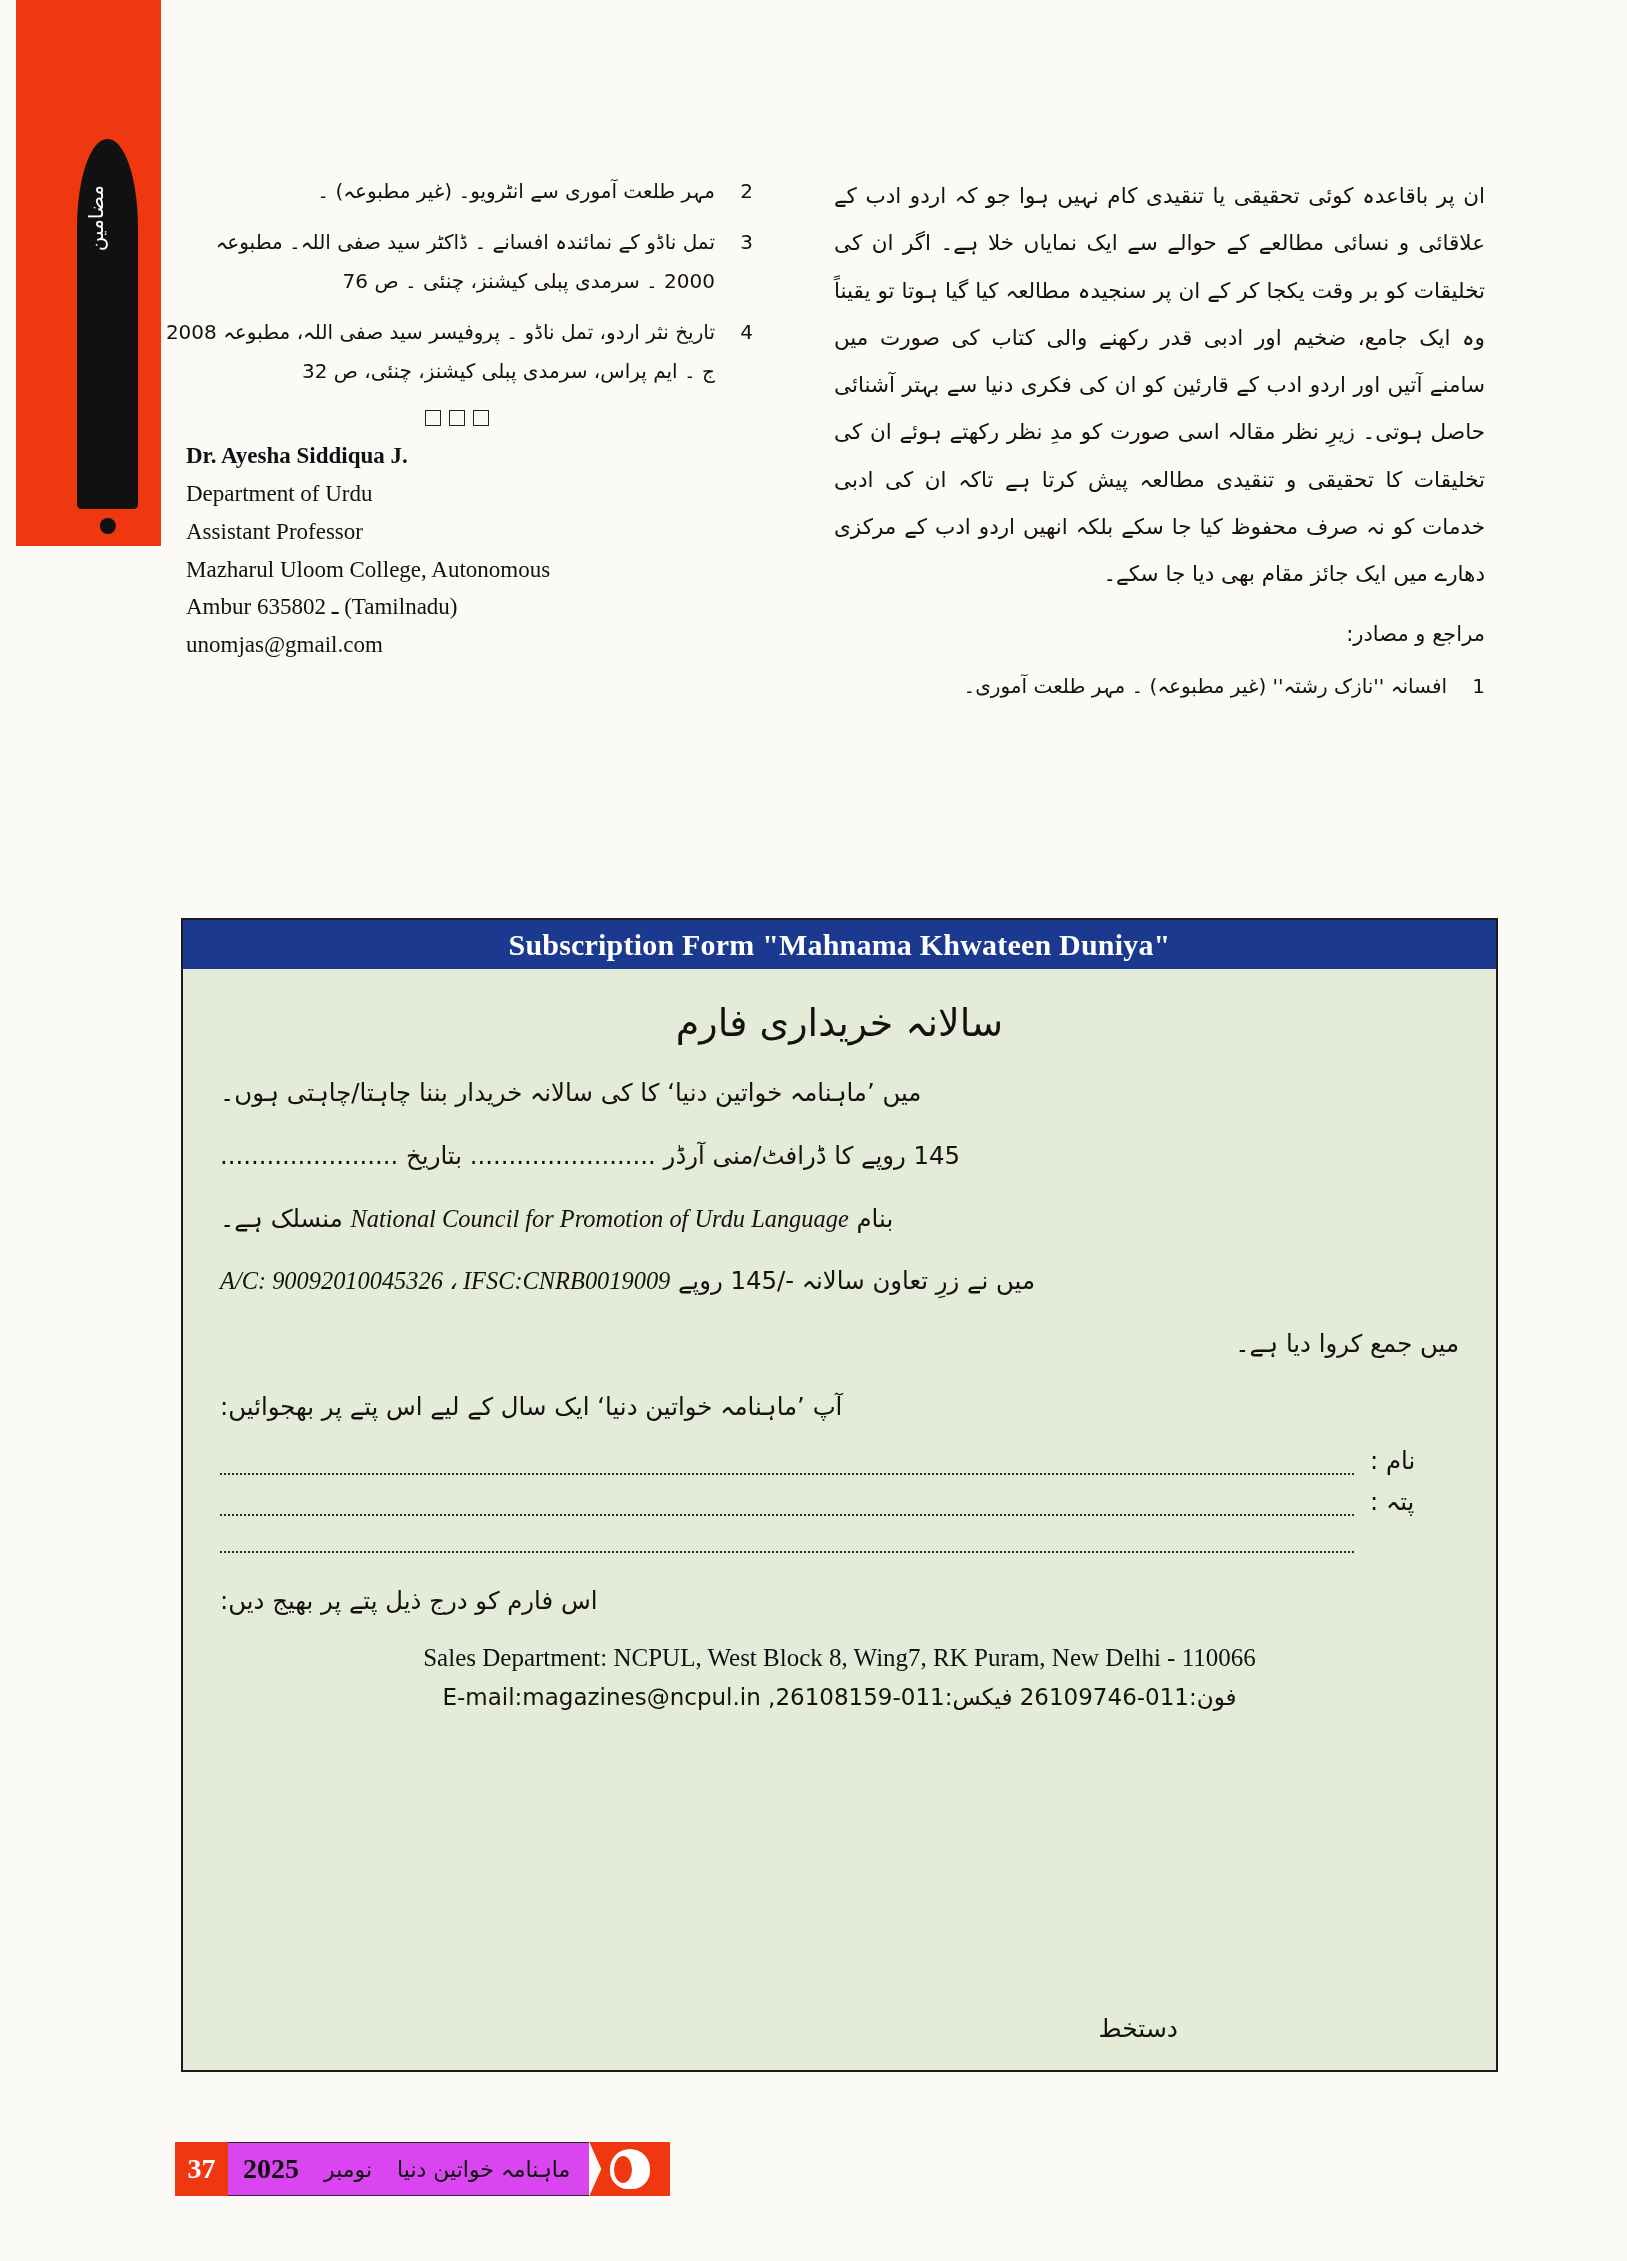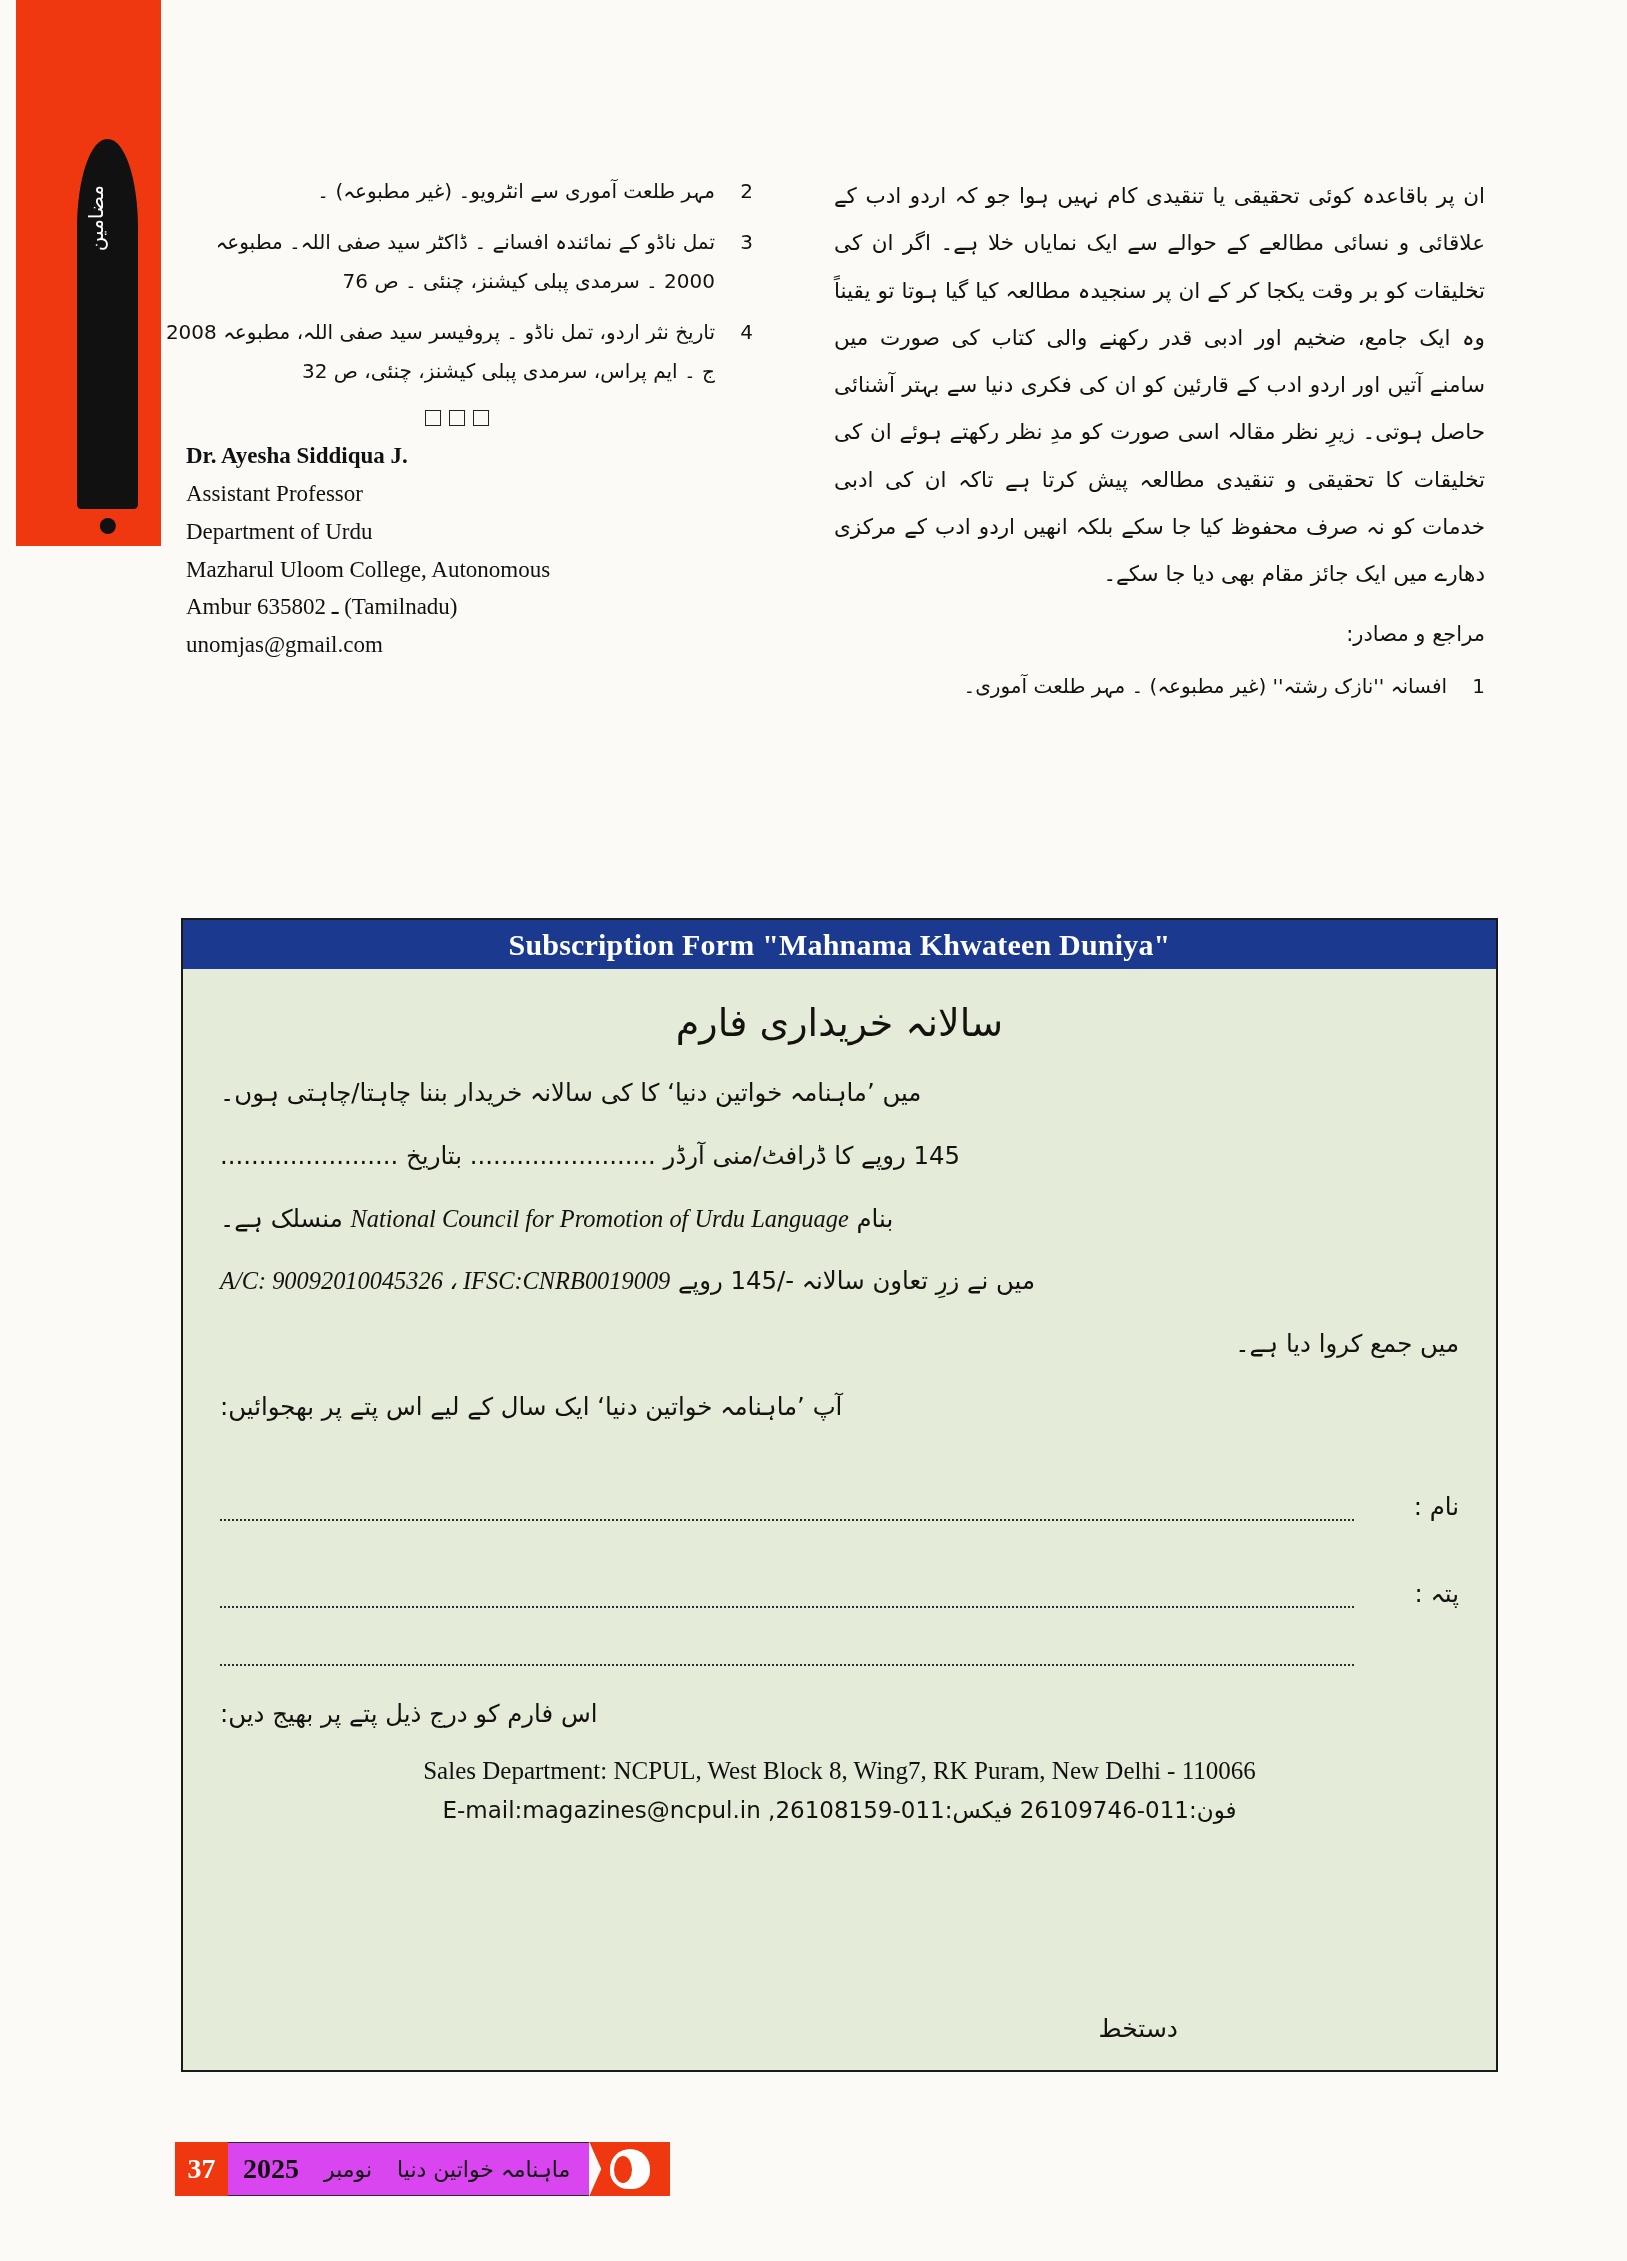--- a/index.html
+++ b/index.html
@@ -167,21 +167,21 @@
   .dots { letter-spacing: 1.5px; }
   .latin { font-family: "Liberation Serif", serif; direction: ltr; unicode-bidi: embed; font-style: italic; }
 
   .field-row {
     display: flex;
     align-items: flex-end;
     gap: 16.3px;
     font-size: 24.4px;
     margin-bottom: 12px;
   }
-  .field-label { width: 89px; flex: none; text-align: right; margin-top: 46px; }
+  .field-label { width: 89px; flex: none; text-align: left; }
   .field-dots { flex: 1; border-bottom: 2.2px dotted #2a2a2a; height: 25px; }
 
   .form-addr {
     text-align: center;
     direction: ltr;
     font-family: "Liberation Serif", serif;
     font-size: 25px;
     margin-top: 19px;
     color: #111;
   }
@@ -290,22 +290,22 @@
     </div>
 
     <div class="squares">
       <span></span>
       <span></span>
       <span></span>
     </div>
 
     <div class="author-block">
       <div class="name">Dr. Ayesha Siddiqua J.</div>
+      <div>Department of Urdu</div>
       <div>Assistant Professor</div>
-      <div>Department of Urdu</div>
       <div>Mazharul Uloom College, Autonomous</div>
       <div>Ambur ـ 635802 (Tamilnadu)</div>
       <div>unomjas@gmail.com</div>
     </div>
   </div>
 </div>
 
 <div class="form-box">
   <div class="form-title">Subscription Form "Mahnama Khwateen Duniya"</div>
   <div class="form-body">

